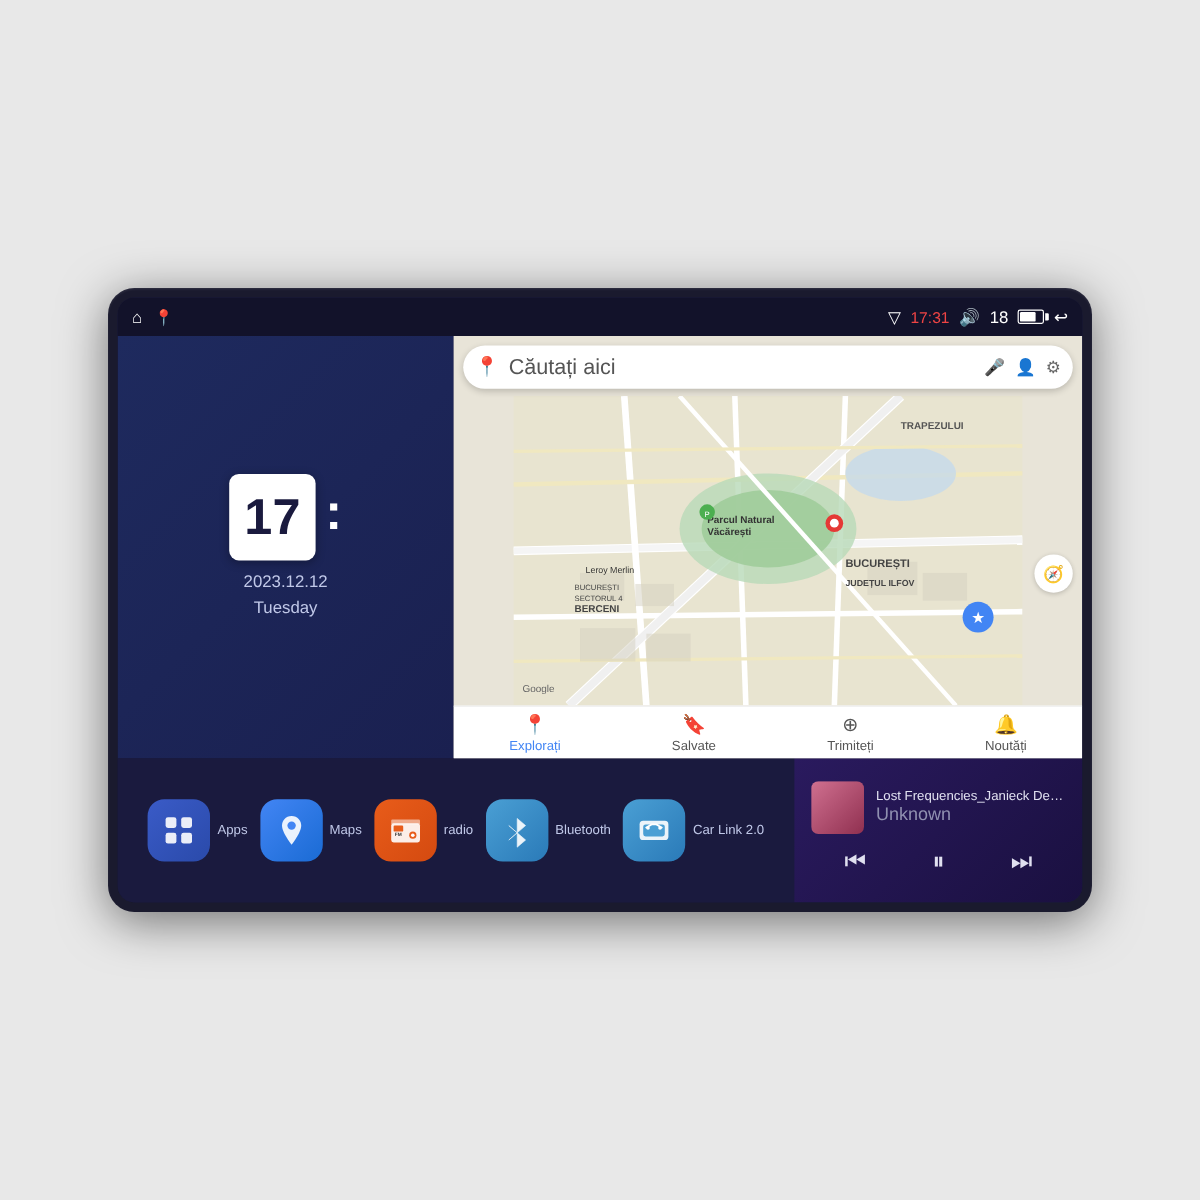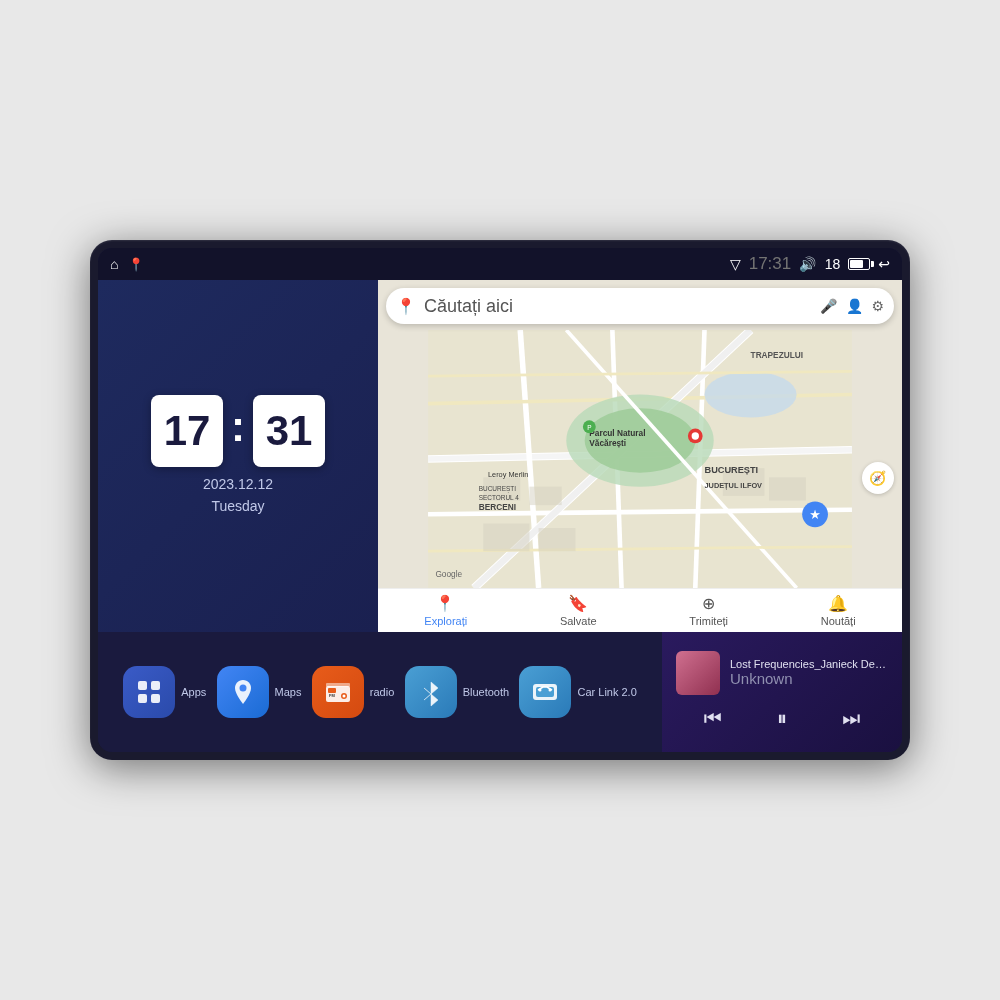--- a/index.html
+++ b/index.html
@@ -53,22 +53,22 @@
       align-items: center;
       gap: 8px;
       font-size: 13px;
       color: #ffffff;
     }
     .status-icon {
       color: #ffffff;
       font-size: 14px;
     }
     .status-time {
-      font-size: 17px;
-      color: #737373;
+      font-size: 13px;
+      color: #ef4444;
       font-weight: 500;
     }
     .battery-icon {
       width: 22px;
       height: 12px;
       border: 1.5px solid #fff;
       border-radius: 2px;
       position: relative;
       display: inline-flex;
       align-items: center;
@@ -406,21 +406,20 @@
     </div>
 
     <div class="main-content">
 
       <div class="top-section">
 
         <div class="clock-panel">
           <div class="clock-display">
             <div class="clock-digit-block">17</div>
             <div class="clock-separator">:</div>
-            <div class="clock-digit-block">31</div>
           </div>
           <div class="clock-date">
             <div>2023.12.12</div>
             <div>Tuesday</div>
           </div>
         </div>
 
         <div class="map-panel">
 
           <div class="map-search-bar">

